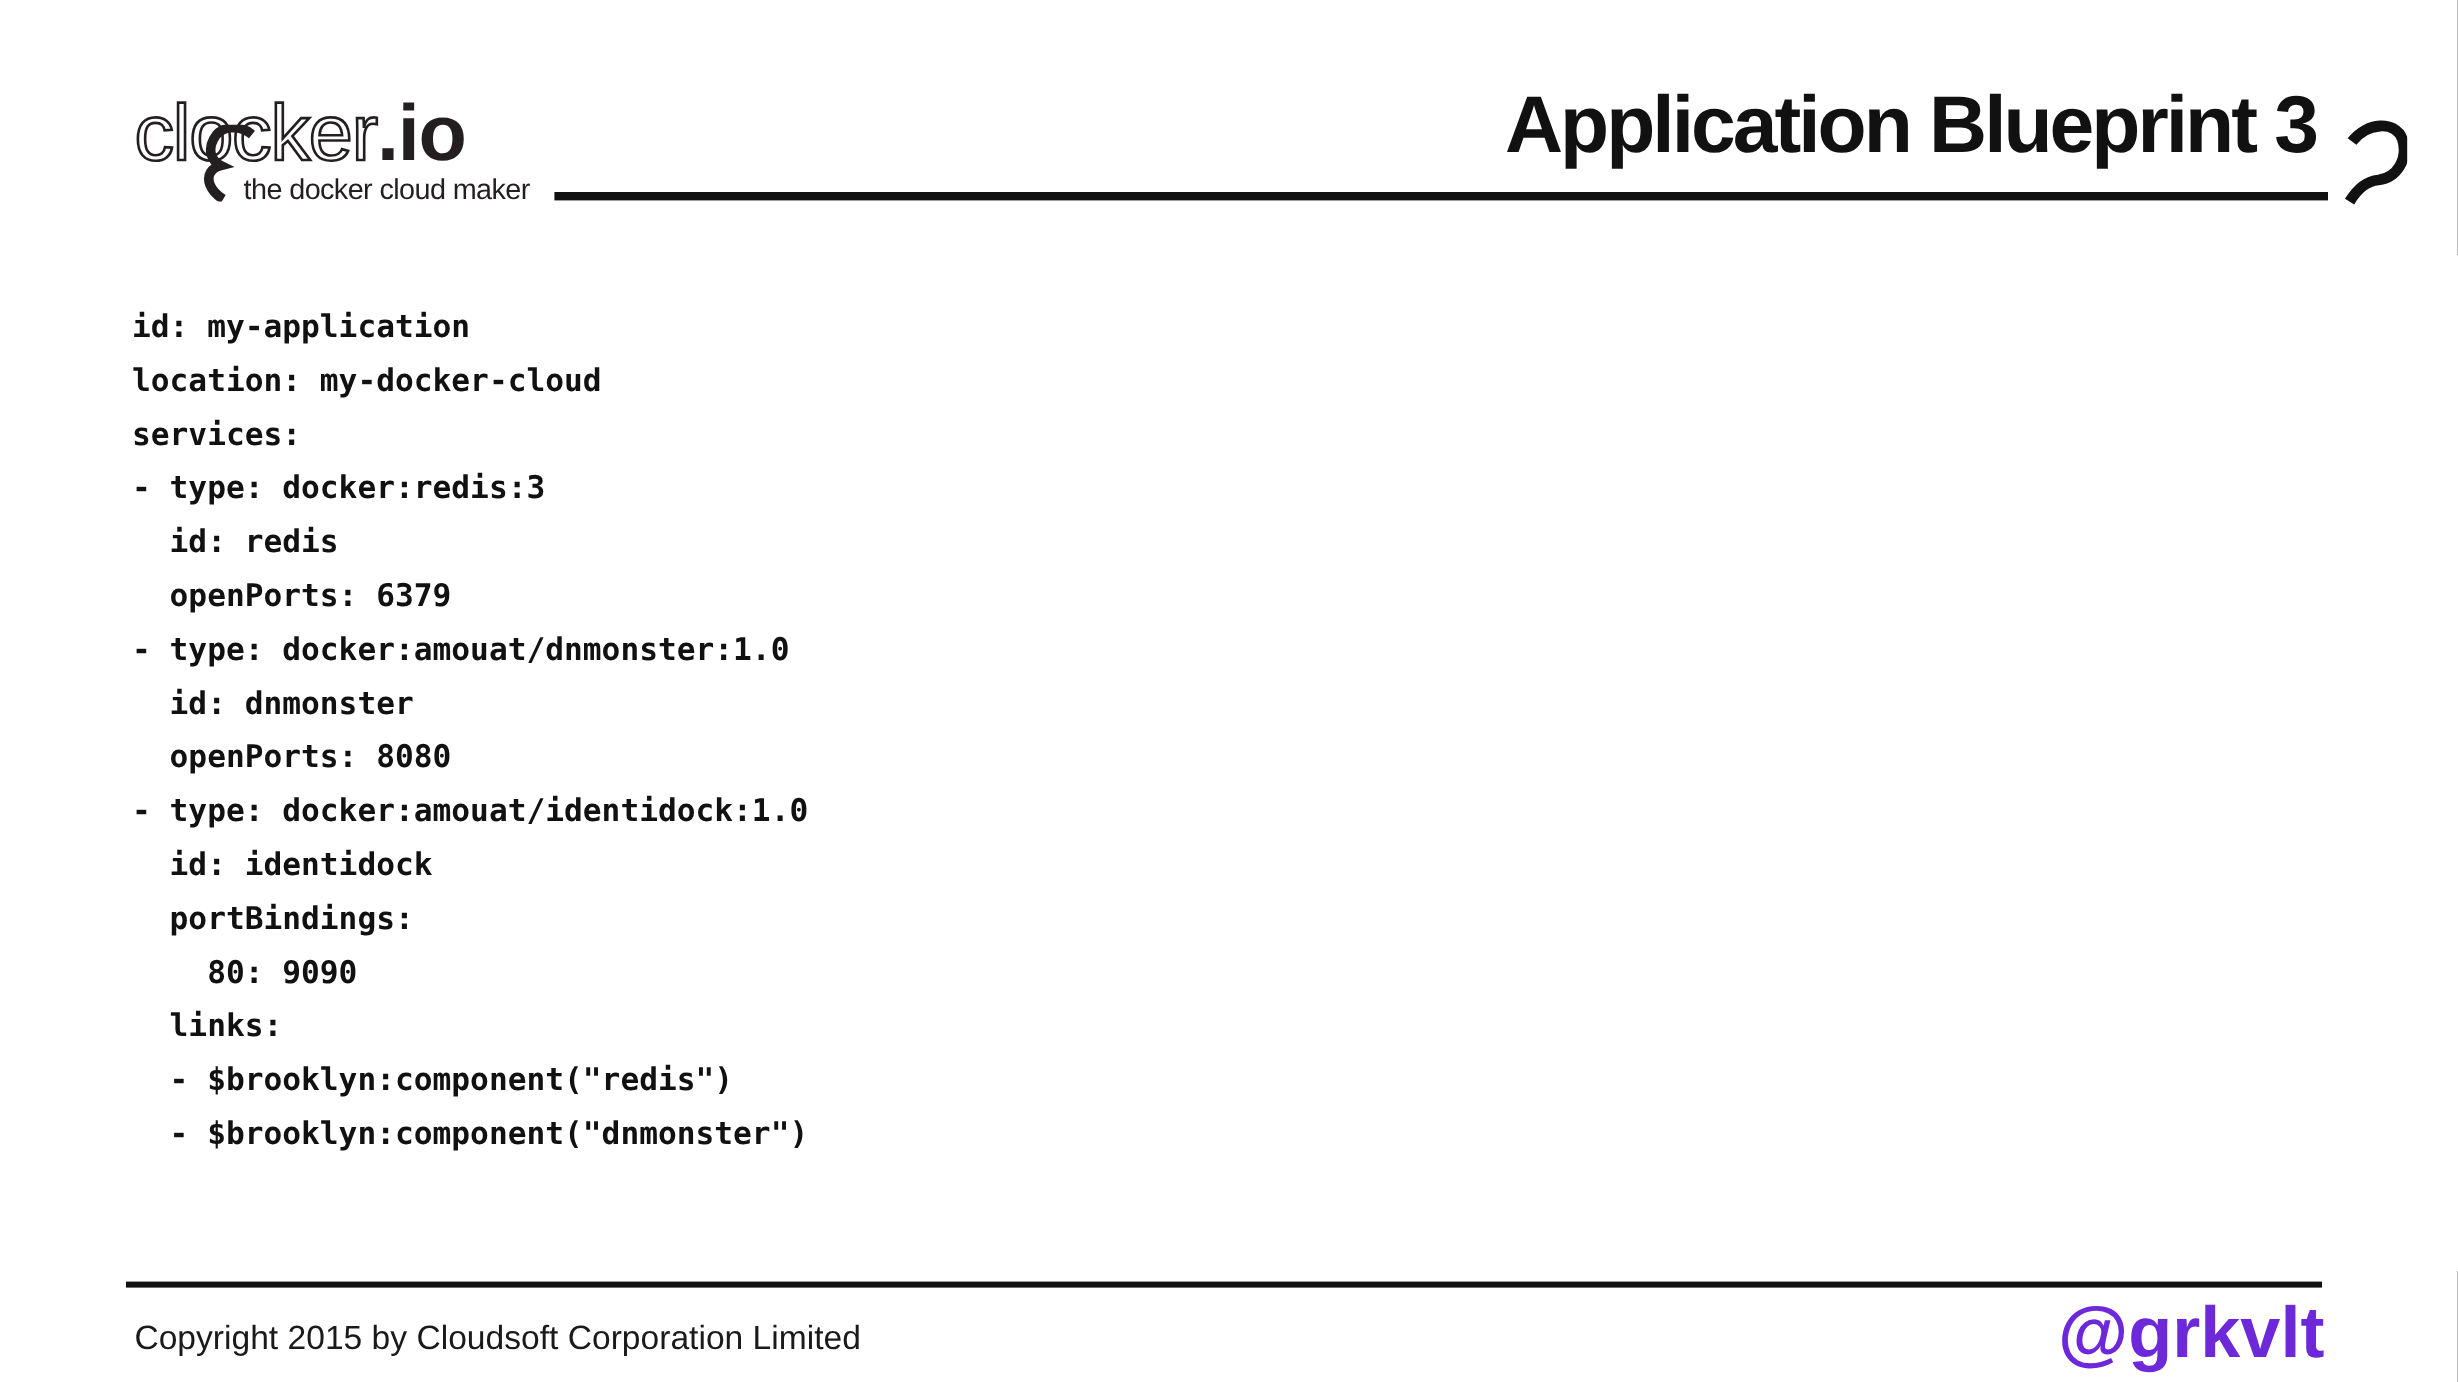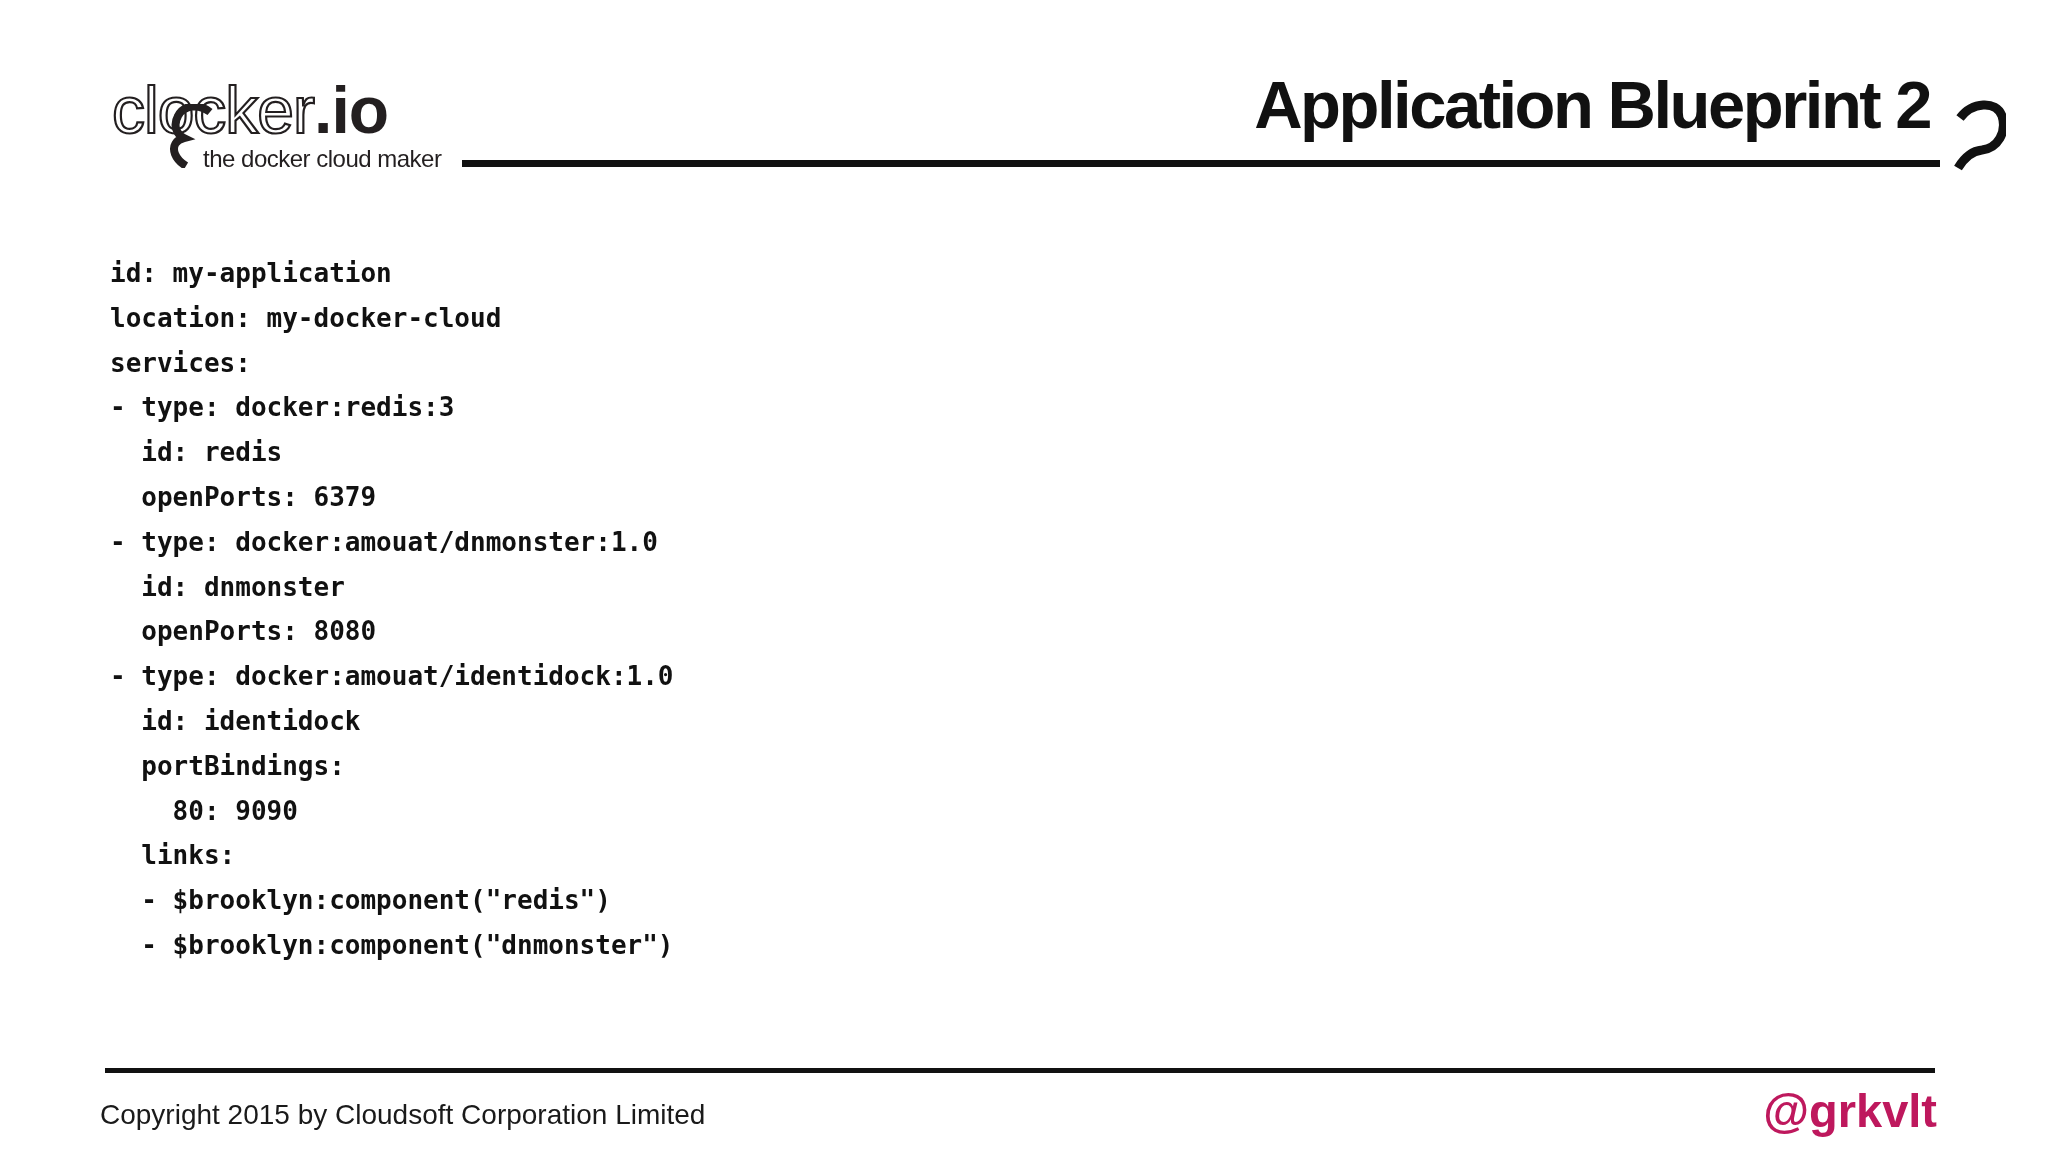--- a/index.html
+++ b/index.html
@@ -52,44 +52,44 @@
     font-size:26px;line-height:44.8px;
     color:#111111;
     white-space:pre;
   }
   
   .footer-rule{
     position:absolute;left:105px;top:1068px;
     width:1830px;height:5px;background:#111111;
   }
   .copyright{
-    position:absolute;left:100px;top:1098px;
+    position:absolute;left:112px;top:1098px;
     font-size:28px;line-height:34px;color:#1a1a1a;
     white-space:nowrap;
   }
   .handle{
     position:absolute;right:111px;top:1085px;
-    font-size:47px;line-height:52px;font-weight:600;
-    color:#be185d;white-space:nowrap;
+    font-size:60px;line-height:52px;font-weight:600;
+    color:#6d28d9;white-space:nowrap;
   }
 </style>
 </head>
 <body>
 
 <div class="slide">
 
   <div class="brand">
     <span class="brand-outline">clocker</span><span class="brand-solid">.io</span>
   </div>
   <svg class="swirl" viewBox="0 0 48 64">
     <path d="M 44 8 C 34 0, 18 0, 12 12 C 7 21, 10 30, 18 34 C 10 36, 6 42, 9 50 C 11 55, 15 59, 20 62" fill="none" stroke="#231f20" stroke-width="8" stroke-linecap="butt"></path>
   </svg>
   <div class="tagline">the docker cloud maker</div>
 
-  <div class="page-title">Application Blueprint 2</div>
+  <div class="page-title">Application Blueprint 3</div>
   <div class="header-rule"></div>
   <svg class="hook" viewBox="0 0 54 74">
     <path d="M 8 18 C 20 2, 44 0, 50 16 C 55 32, 46 48, 30 50 C 20 51, 12 58, 6 68" fill="none" stroke="#111111" stroke-width="9" stroke-linecap="butt"></path>
   </svg>
 
   <pre class="yaml">id: my-application
 location: my-docker-cloud
 services:
 - type: docker:redis:3
   id: redis

